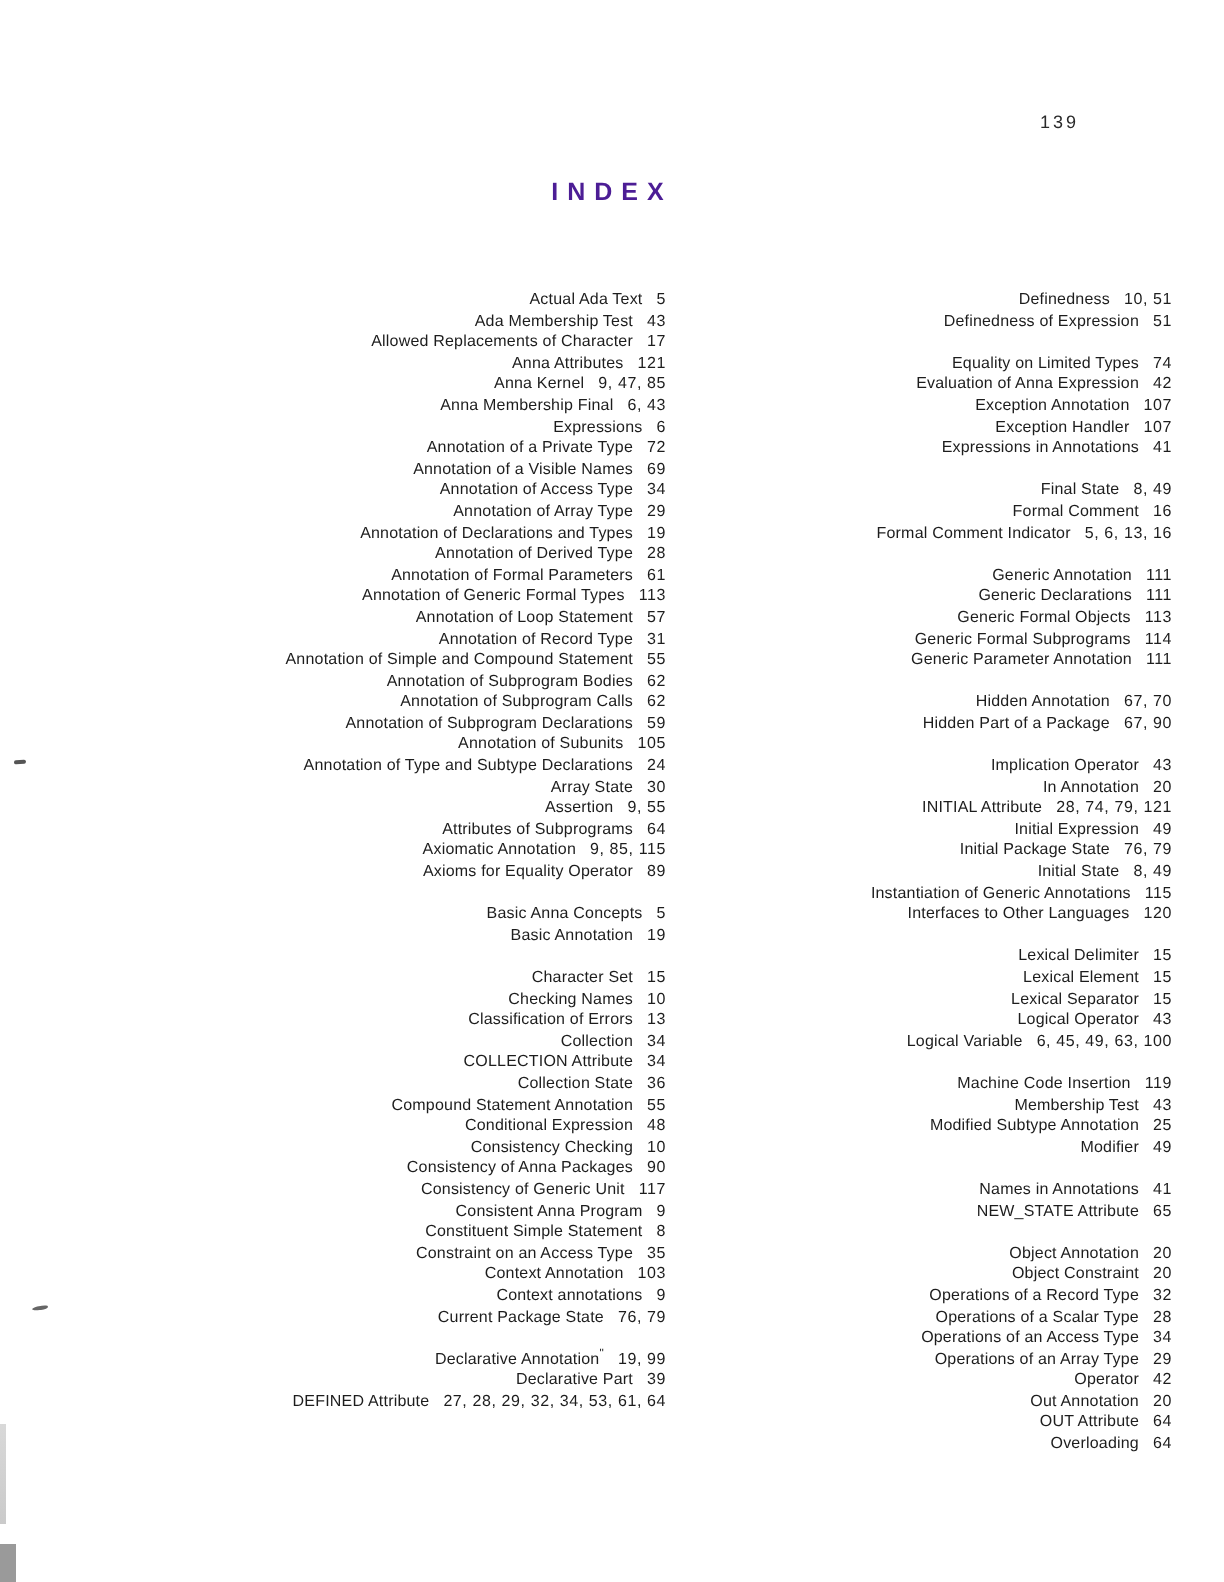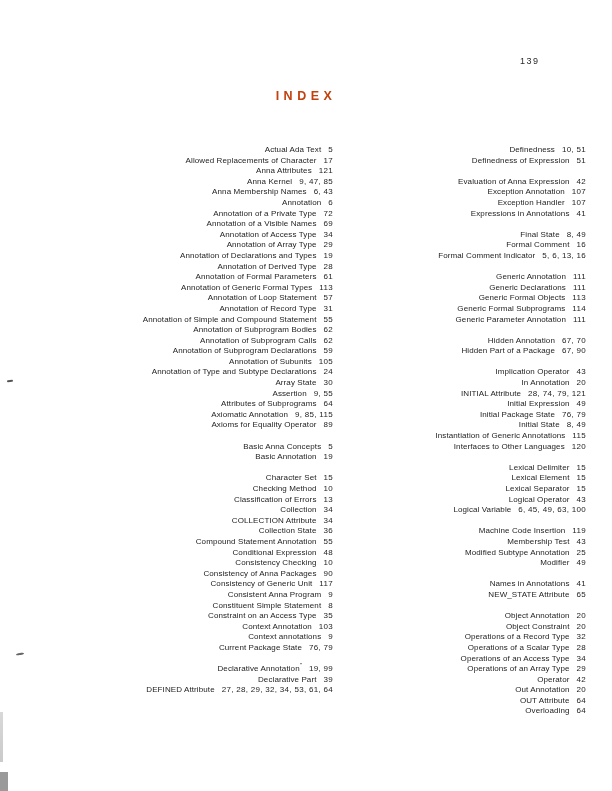--- a/index.html
+++ b/index.html
@@ -18,21 +18,21 @@
     letter-spacing: 1.5px;
     color: #2a2a2a;
   }
   .page-title {
     position: absolute;
     top: 89px; left: 0; right: 0;
     text-align: center;
     font-size: 12.5px;
     font-weight: bold;
     letter-spacing: 4.5px;
-    color: #c2410c;
+    color: #4c1d95;
   }
   .index-columns {
     position: absolute;
     top: 145px; left: 0; right: 0;
   }
   .index-column {
     position: absolute;
     top: 0;
     text-align: right;
   }
@@ -75,25 +75,26 @@
 </head>
 <body>
 
 <div class="page-number">139</div>
 <div class="page-title">INDEX</div>
 
 <div class="index-columns">
   <div class="index-column left">
       <div class="group">
         <div class="entry"><span class="term">Actual Ada Text</span><span class="pages">5</span></div>
+        <div class="entry"><span class="term">Ada Membership Test</span><span class="pages">43</span></div>
         <div class="entry"><span class="term">Allowed Replacements of Character</span><span class="pages">17</span></div>
         <div class="entry"><span class="term">Anna Attributes</span><span class="pages">121</span></div>
         <div class="entry"><span class="term">Anna Kernel</span><span class="pages">9, 47, 85</span></div>
-        <div class="entry"><span class="term">Anna Membership Names</span><span class="pages">6, 43</span></div>
-        <div class="entry"><span class="term">Annotation</span><span class="pages">6</span></div>
+        <div class="entry"><span class="term">Anna Membership Final</span><span class="pages">6, 43</span></div>
+        <div class="entry"><span class="term">Expressions</span><span class="pages">6</span></div>
         <div class="entry"><span class="term">Annotation of a Private Type</span><span class="pages">72</span></div>
         <div class="entry"><span class="term">Annotation of a Visible Names</span><span class="pages">69</span></div>
         <div class="entry"><span class="term">Annotation of Access Type</span><span class="pages">34</span></div>
         <div class="entry"><span class="term">Annotation of Array Type</span><span class="pages">29</span></div>
         <div class="entry"><span class="term">Annotation of Declarations and Types</span><span class="pages">19</span></div>
         <div class="entry"><span class="term">Annotation of Derived Type</span><span class="pages">28</span></div>
         <div class="entry"><span class="term">Annotation of Formal Parameters</span><span class="pages">61</span></div>
         <div class="entry"><span class="term">Annotation of Generic Formal Types</span><span class="pages">113</span></div>
         <div class="entry"><span class="term">Annotation of Loop Statement</span><span class="pages">57</span></div>
         <div class="entry"><span class="term">Annotation of Record Type</span><span class="pages">31</span></div>
@@ -108,21 +109,21 @@
         <div class="entry"><span class="term">Attributes of Subprograms</span><span class="pages">64</span></div>
         <div class="entry"><span class="term">Axiomatic Annotation</span><span class="pages">9, 85, 115</span></div>
         <div class="entry"><span class="term">Axioms for Equality Operator</span><span class="pages">89</span></div>
       </div>
       <div class="group">
         <div class="entry"><span class="term">Basic Anna Concepts</span><span class="pages">5</span></div>
         <div class="entry"><span class="term">Basic Annotation</span><span class="pages">19</span></div>
       </div>
       <div class="group">
         <div class="entry"><span class="term">Character Set</span><span class="pages">15</span></div>
-        <div class="entry"><span class="term">Checking Method</span><span class="pages">10</span></div>
+        <div class="entry"><span class="term">Checking Names</span><span class="pages">10</span></div>
         <div class="entry"><span class="term">Classification of Errors</span><span class="pages">13</span></div>
         <div class="entry"><span class="term">Collection</span><span class="pages">34</span></div>
         <div class="entry"><span class="term">COLLECTION Attribute</span><span class="pages">34</span></div>
         <div class="entry"><span class="term">Collection State</span><span class="pages">36</span></div>
         <div class="entry"><span class="term">Compound Statement Annotation</span><span class="pages">55</span></div>
         <div class="entry"><span class="term">Conditional Expression</span><span class="pages">48</span></div>
         <div class="entry"><span class="term">Consistency Checking</span><span class="pages">10</span></div>
         <div class="entry"><span class="term">Consistency of Anna Packages</span><span class="pages">90</span></div>
         <div class="entry"><span class="term">Consistency of Generic Unit</span><span class="pages">117</span></div>
         <div class="entry"><span class="term">Consistent Anna Program</span><span class="pages">9</span></div>
@@ -137,20 +138,21 @@
         <div class="entry"><span class="term">Declarative Part</span><span class="pages">39</span></div>
         <div class="entry"><span class="term">DEFINED Attribute</span><span class="pages">27, 28, 29, 32, 34, 53, 61, 64</span></div>
       </div>
     </div>
   <div class="index-column right">
       <div class="group">
         <div class="entry"><span class="term">Definedness</span><span class="pages">10, 51</span></div>
         <div class="entry"><span class="term">Definedness of Expression</span><span class="pages">51</span></div>
       </div>
       <div class="group">
+        <div class="entry"><span class="term">Equality on Limited Types</span><span class="pages">74</span></div>
         <div class="entry"><span class="term">Evaluation of Anna Expression</span><span class="pages">42</span></div>
         <div class="entry"><span class="term">Exception Annotation</span><span class="pages">107</span></div>
         <div class="entry"><span class="term">Exception Handler</span><span class="pages">107</span></div>
         <div class="entry"><span class="term">Expressions in Annotations</span><span class="pages">41</span></div>
       </div>
       <div class="group">
         <div class="entry"><span class="term">Final State</span><span class="pages">8, 49</span></div>
         <div class="entry"><span class="term">Formal Comment</span><span class="pages">16</span></div>
         <div class="entry"><span class="term">Formal Comment Indicator</span><span class="pages">5, 6, 13, 16</span></div>
       </div>

